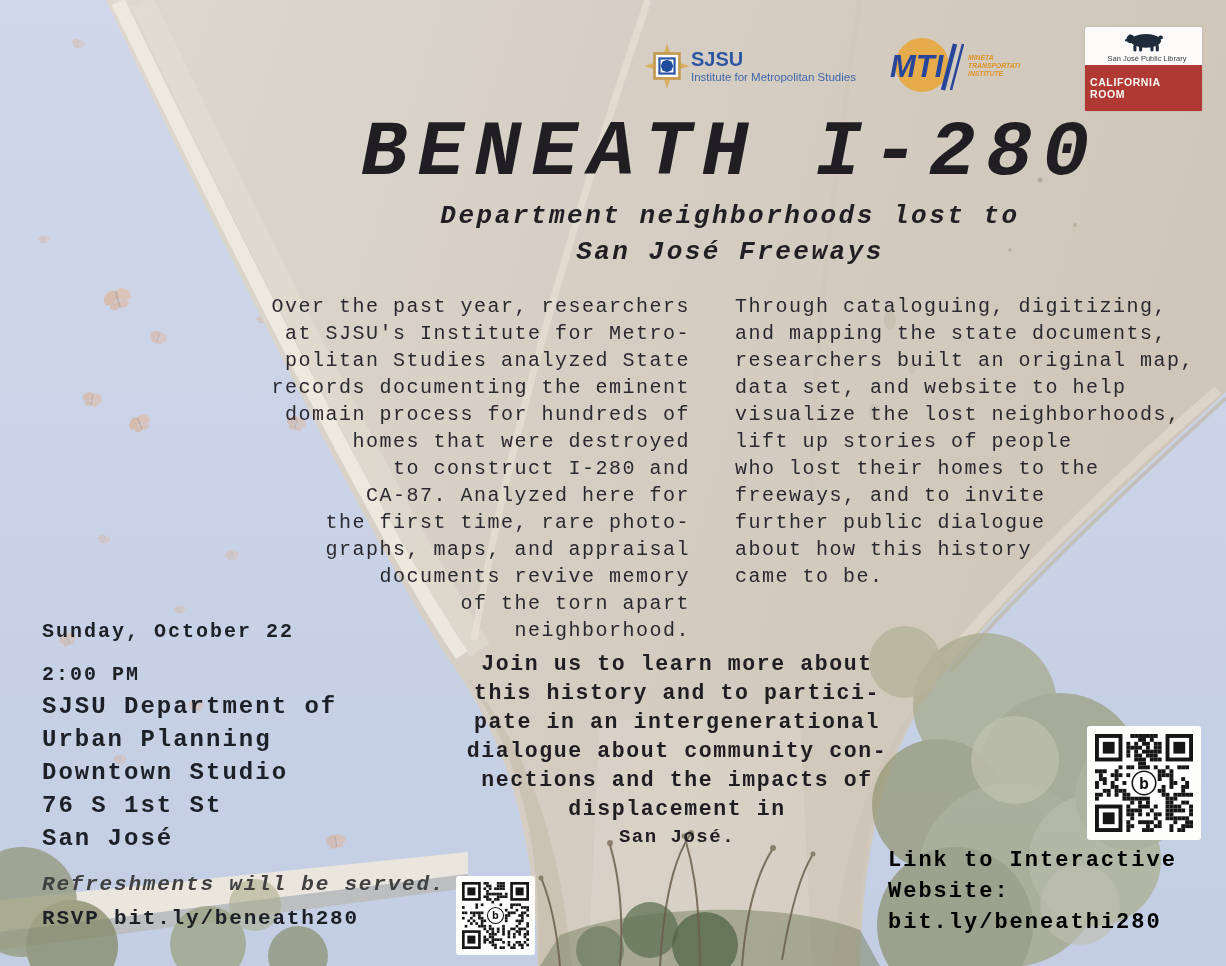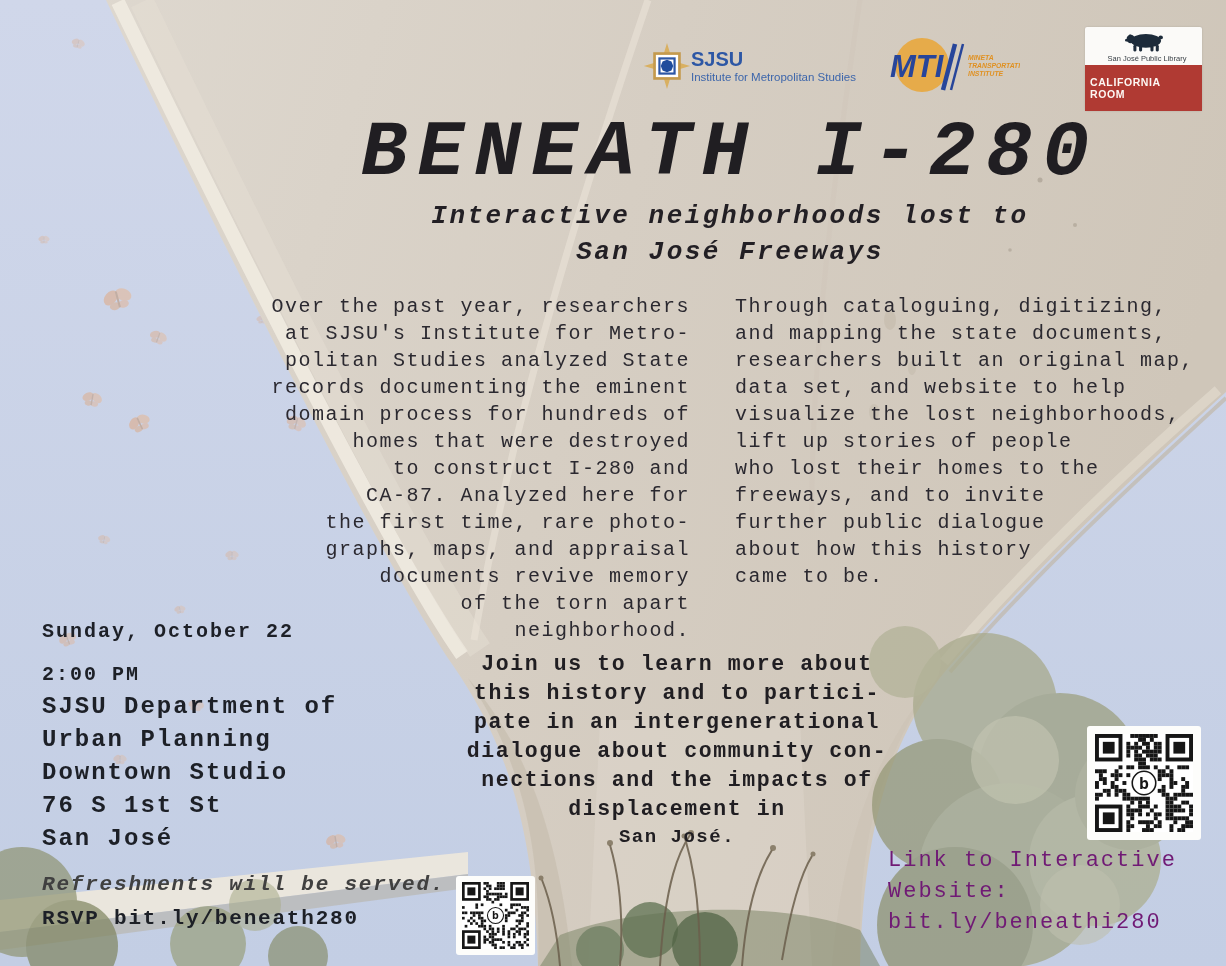--- a/index.html
+++ b/index.html
@@ -48,21 +48,21 @@
   .refreshments{
     left:42px;top:872px;width:460px;
     font-size:21px;line-height:26px;font-weight:700;letter-spacing:1.8px;color:#404040;font-style:italic;
   }
   .rsvp{
     left:42px;top:906px;width:420px;
     font-size:21px;line-height:26px;font-weight:700;letter-spacing:1.8px;color:#1d2027;
   }
   .website{
     left:888px;top:845px;width:320px;
-    font-size:22px;line-height:31px;font-weight:400;letter-spacing:2px;color:#701a75;
+    font-size:22px;line-height:31px;font-weight:700;letter-spacing:2px;color:#000000;
   }
   .qr{position:absolute;background:#fdfdfb;border-radius:3px;box-sizing:border-box;}
   .qr svg{width:100%;height:100%;display:block;}
   .qr-center{left:456px;top:876px;width:79px;height:79px;padding:6px;}
   .qr-right{left:1087px;top:726px;width:114px;height:114px;padding:8px;}
   
   .sjsu-logo{position:absolute;left:643px;top:40px;display:flex;align-items:center;font-family:"Liberation Sans",sans-serif;}
   .sjsu-emblem{width:48px;height:52px;}
   .sjsu-acronym{font-size:20px;font-weight:700;color:#2d57a5;line-height:22px;}
   .sjsu-name{font-size:11.5px;color:#3d66ab;line-height:15px;}
@@ -341,21 +341,21 @@
         <rect x="72" y="40" width="8" height="14" rx="3"></rect>
         <rect x="86" y="37" width="8" height="17" rx="3"></rect>
         <ellipse cx="99" cy="17" rx="6" ry="5"></ellipse>
       </g>
     </svg>
     <div class="lib-name">San José Public Library</div>
     <div class="lib-room">CALIFORNIA ROOM</div>
   </div>
 
   <div class="abs title">BENEATH I-280</div>
-  <div class="abs subtitle">Interactive neighborhoods lost to
+  <div class="abs subtitle">Department neighborhoods lost to
 San José Freeways</div>
 
   <div class="abs col-left">Over the past year, researchers
 at SJSU's Institute for Metro-
 politan Studies analyzed State
 records documenting the eminent
 domain process for hundreds of
 homes that were destroyed
 to construct I-280 and
 CA-87. Analyzed here for

